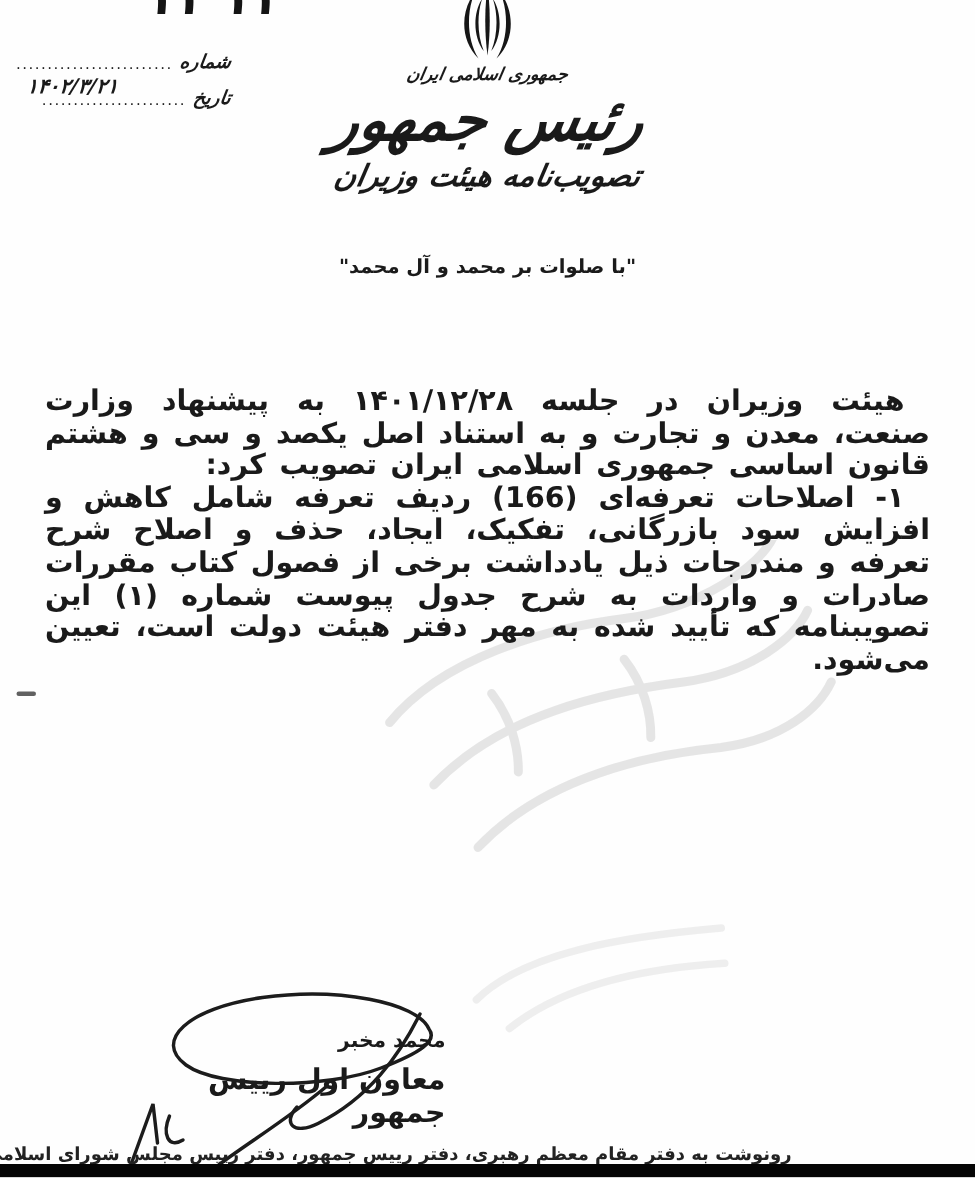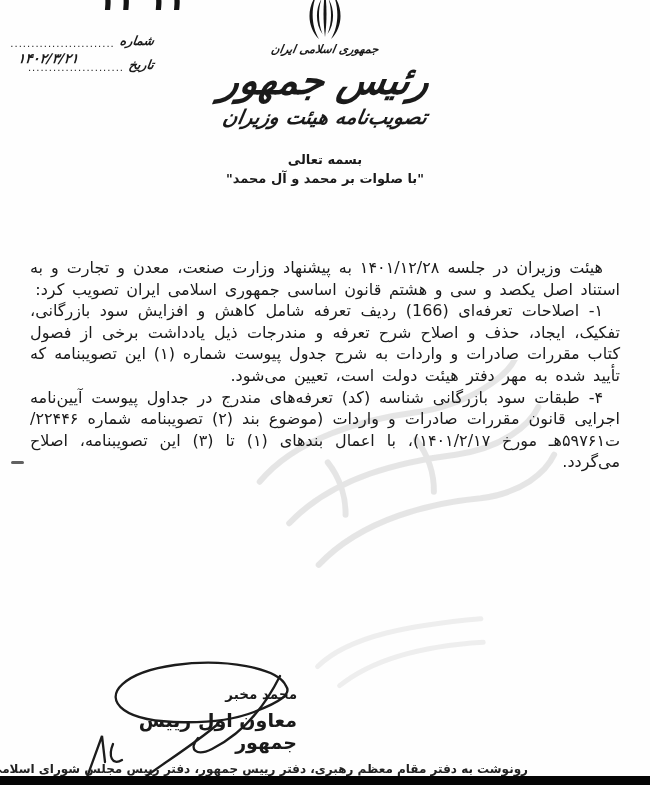--- a/index.html
+++ b/index.html
@@ -75,23 +75,24 @@
     font-size:13px;font-weight:bold;
   }
   
   .addressees{
     position:absolute;top:221px;right:30px;left:30px;
     font-size:13.5px;font-weight:bold;text-align:right;
   }
   
   .body-text{
     position:absolute;top:257px;right:30px;left:30px;
-    font-size:16px;line-height:21.6px;
+    font-size:19px;line-height:21.6px;
     text-align:justify;text-justify:inter-word;
     word-spacing:2.5px;
+    font-weight:bold;
   }
   .body-text p{margin:0;text-indent:17px;}
   
   .watermark{
     position:absolute;top:360px;left:250px;width:320px;height:230px;
     opacity:.45;pointer-events:none;
   }
   .watermark2{
     position:absolute;top:600px;left:300px;width:200px;height:90px;
     opacity:.35;pointer-events:none;
@@ -154,21 +155,20 @@
       </g>
     </svg>
   </div>
 
   <div class="letterhead">
     <div class="republic-line">جمهوری اسلامی ایران</div>
     <div class="president-callig">رئیس جمهور</div>
     <div class="decree-callig">تصویب‌نامه هیئت وزیران</div>
   </div>
 
-  <div class="bismillah">بسمه تعالی</div>
   <div class="salawat">"با صلوات بر محمد و آل محمد"</div>
 
 
   <div class="watermark">
     <svg viewBox="0 0 320 230" width="320" height="230">
       <g fill="none" stroke="#c9c9c9" stroke-width="6" stroke-linecap="round" transform="rotate(-24 160 115)">
         <path d="M20 60 C70 35 140 45 190 60 C240 75 290 65 305 50"></path>
         <path d="M30 110 C90 85 160 100 210 115 C255 128 290 118 305 105"></path>
         <path d="M40 160 C100 135 170 150 215 165 C255 177 285 168 300 155"></path>
         <path d="M90 70 C95 90 92 110 85 125"></path>
@@ -181,21 +181,20 @@
       <g fill="none" stroke="#d2d2d2" stroke-width="5" stroke-linecap="round" transform="rotate(-18 100 45)">
         <path d="M15 40 C55 20 120 30 185 45"></path>
         <path d="M30 65 C75 48 130 55 180 68"></path>
       </g>
     </svg>
   </div>
 
   <div class="body-text">
     <p>هیئت وزیران در جلسه ۱۴۰۱/۱۲/۲۸ به پیشنهاد وزارت صنعت، معدن و تجارت و به استناد اصل یکصد و سی و هشتم قانون اساسی جمهوری اسلامی ایران تصویب کرد:</p>
     <p>۱- اصلاحات تعرفه‌ای (166) ردیف تعرفه شامل کاهش و افزایش سود بازرگانی، تفکیک، ایجاد، حذف و اصلاح شرح تعرفه و مندرجات ذیل یادداشت برخی از فصول کتاب مقررات صادرات و واردات به شرح جدول پیوست شماره (۱) این تصویبنامه که تأیید شده به مهر دفتر هیئت دولت است، تعیین می‌شود.</p>
-    <p>۴- طبقات سود بازرگانی شناسه (کد) تعرفه‌های مندرج در جداول پیوست آیین‌نامه اجرایی قانون مقررات صادرات و واردات (موضوع بند (۲) تصویبنامه شماره ۲۲۴۴۶/ت۵۹۷۶۱هـ مورخ ۱۴۰۱/۲/۱۷)، با اعمال بندهای (۱) تا (۳) این تصویبنامه، اصلاح می‌گردد.</p>
   </div>
 
   <div class="left-dash"></div>
 
   <div class="sig-block">
     <div class="sig-name">محمد مخبر</div>
     <div class="sig-title">معاون اول رییس جمهور</div>
   </div>
 
   <div class="sig-scrawl">

